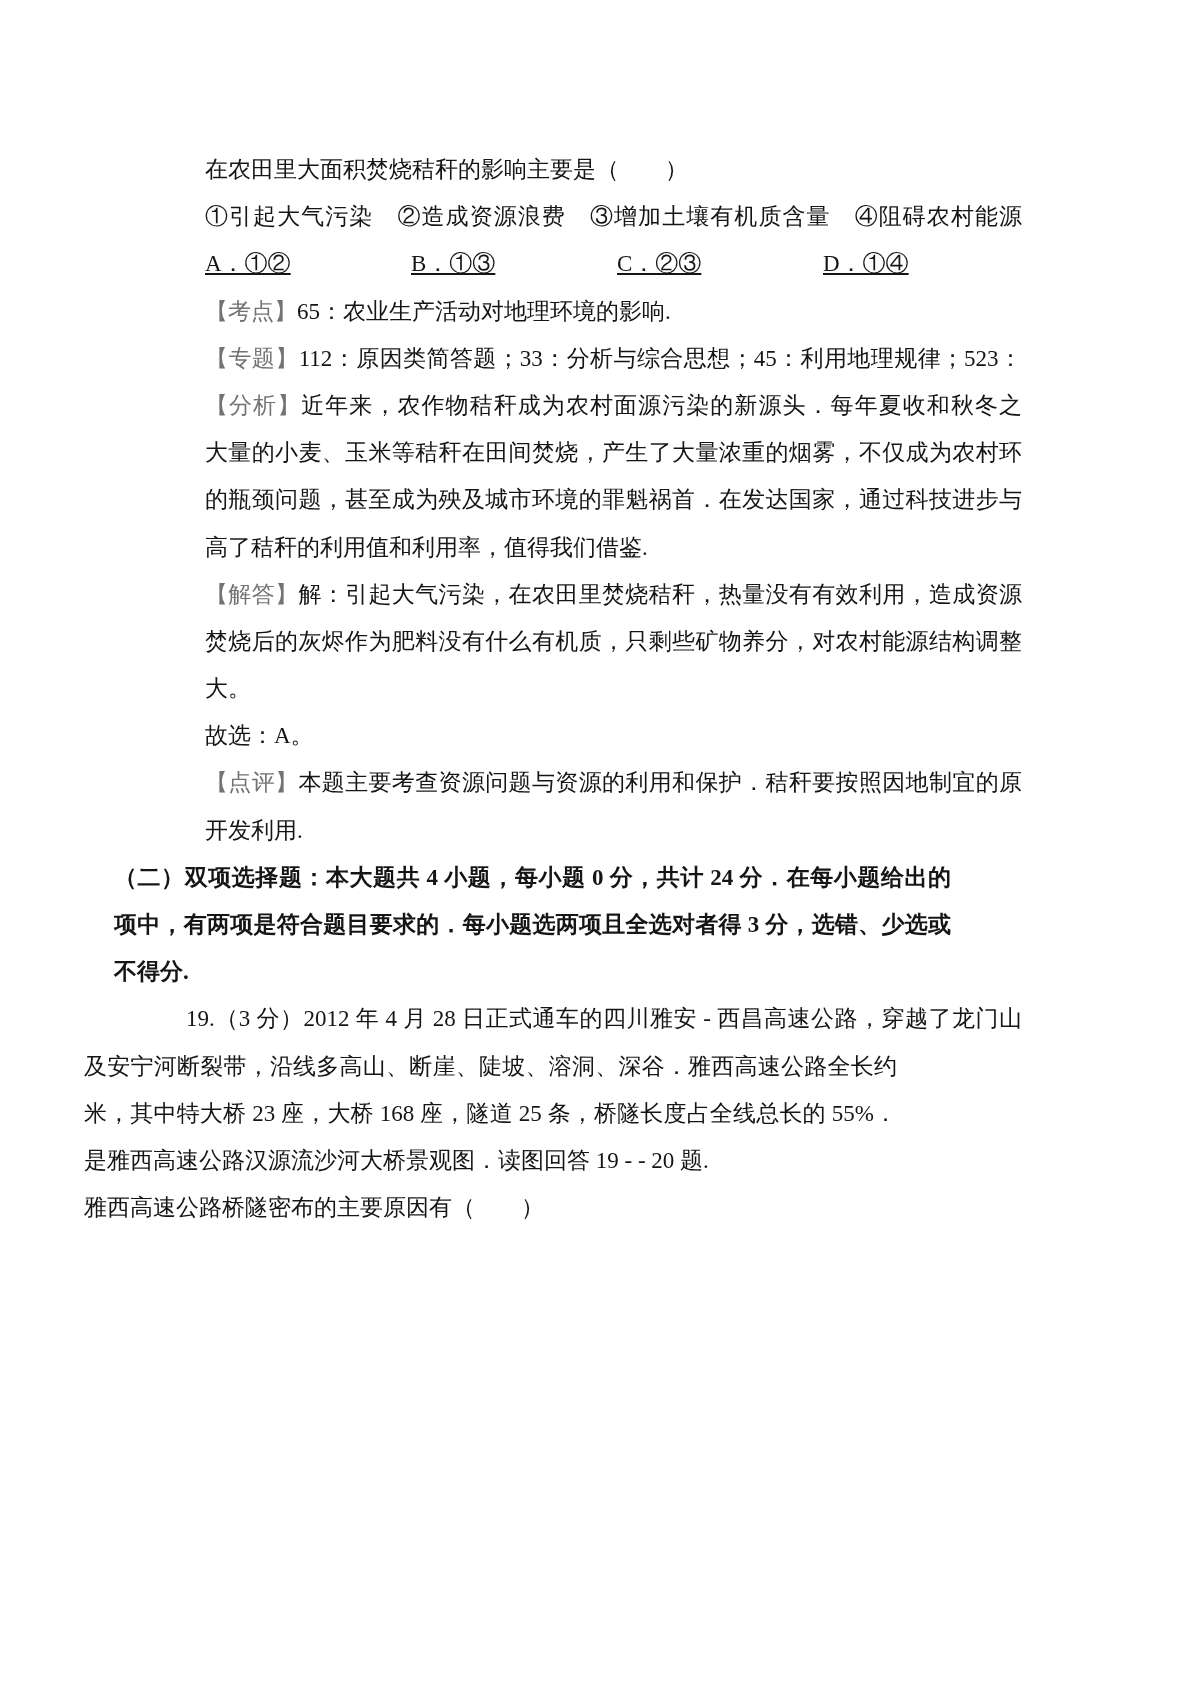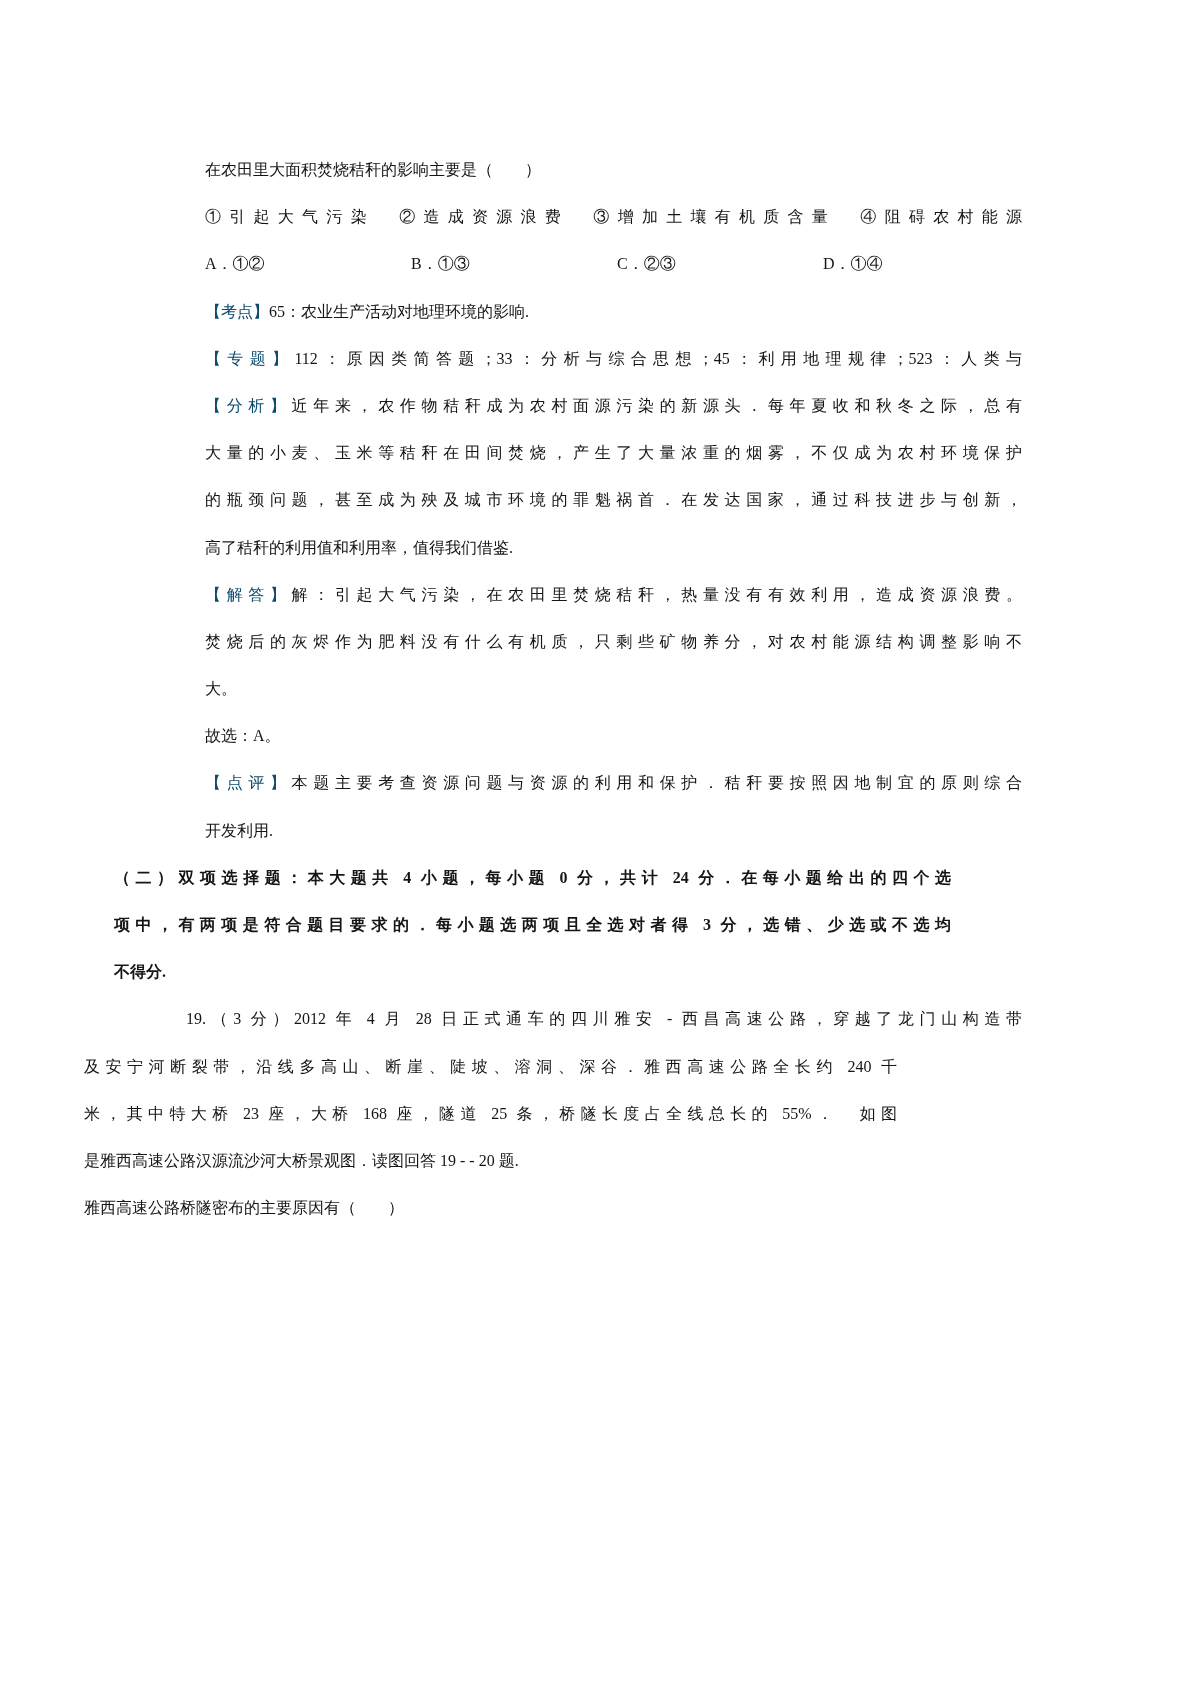--- a/index.html
+++ b/index.html
@@ -8,21 +8,21 @@
     background: #ffffff;
   }
   .doc-page {
     position: relative;
     width: 1200px;
     height: 1698px;
     background: #ffffff;
     box-sizing: border-box;
     padding-top: 146px;
     font-family: "Liberation Serif", "DejaVu Serif", serif;
-    font-size: 16px;
+    font-size: 23px;
     color: #151515;
     overflow: hidden;
   }
   .line {
     height: 47.2px;
     line-height: 47.2px;
     margin-left: 205px;
     width: 817px;
     white-space: nowrap;
     overflow: visible;
@@ -39,24 +39,25 @@
     font-weight: 700;
   }
   .q19first {
     margin-left: 186px;
     width: 836px;
   }
   .q19cont {
     margin-left: 84px;
     width: 813px;
   }
-  .tag { color: #0c4a6e; }
+  .tag { color: #737373; }
   .opt {
     display: inline-block;
     width: 206px;
+    text-decoration: underline;
   }
   .opt.last { width: auto; }
 </style>
 </head>
 <body>
 
 <div class="doc-page">
 
   <div class="line">在农田里大面积焚烧秸秆的影响主要是（　　）</div>
 

